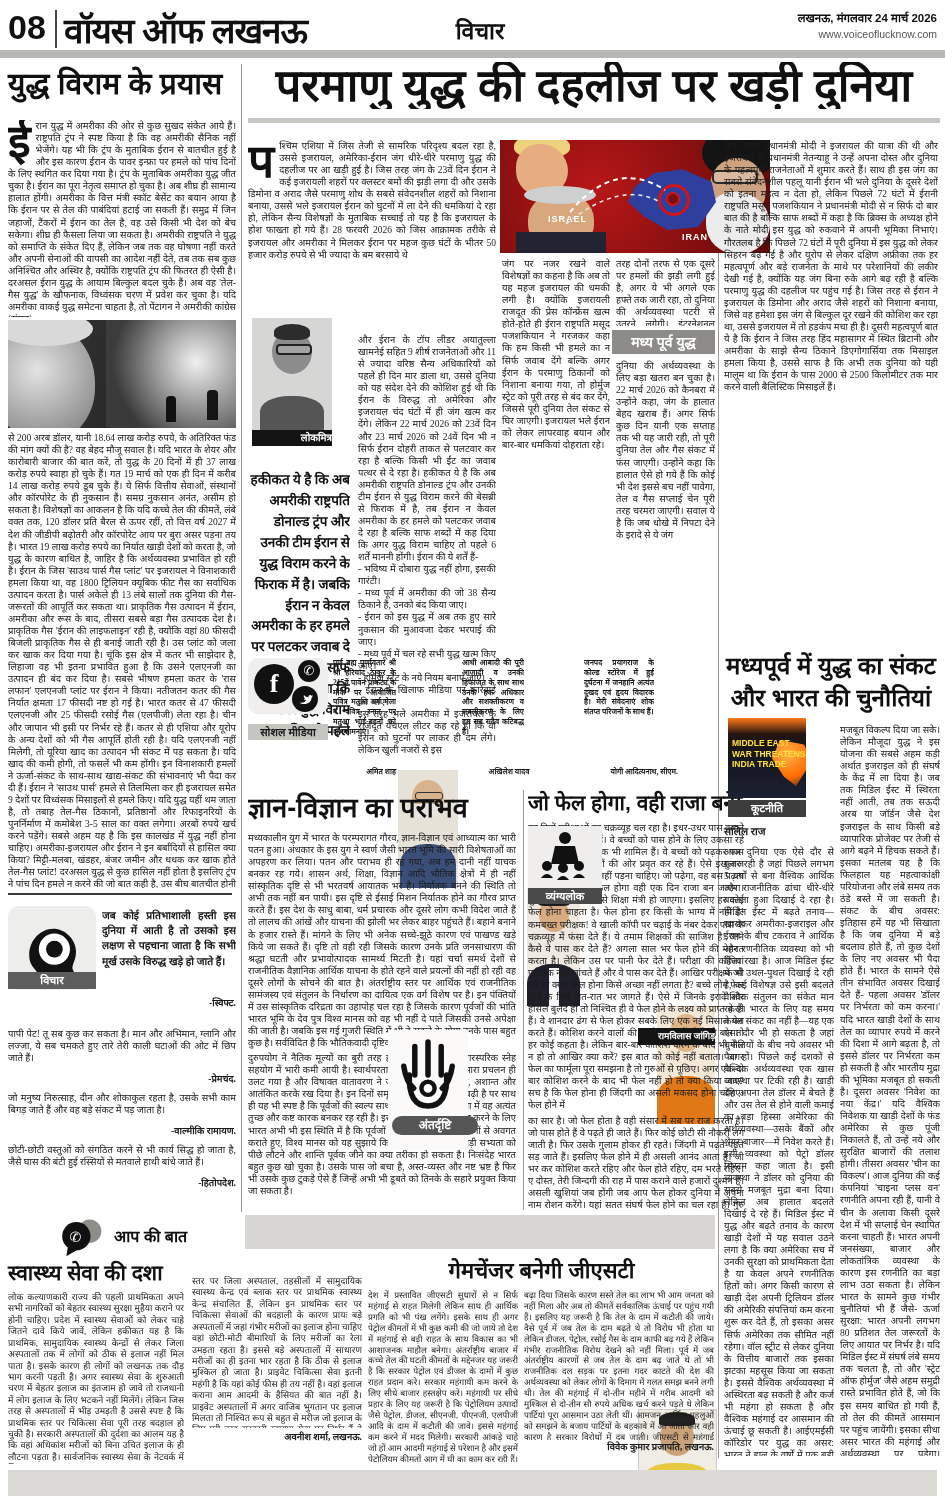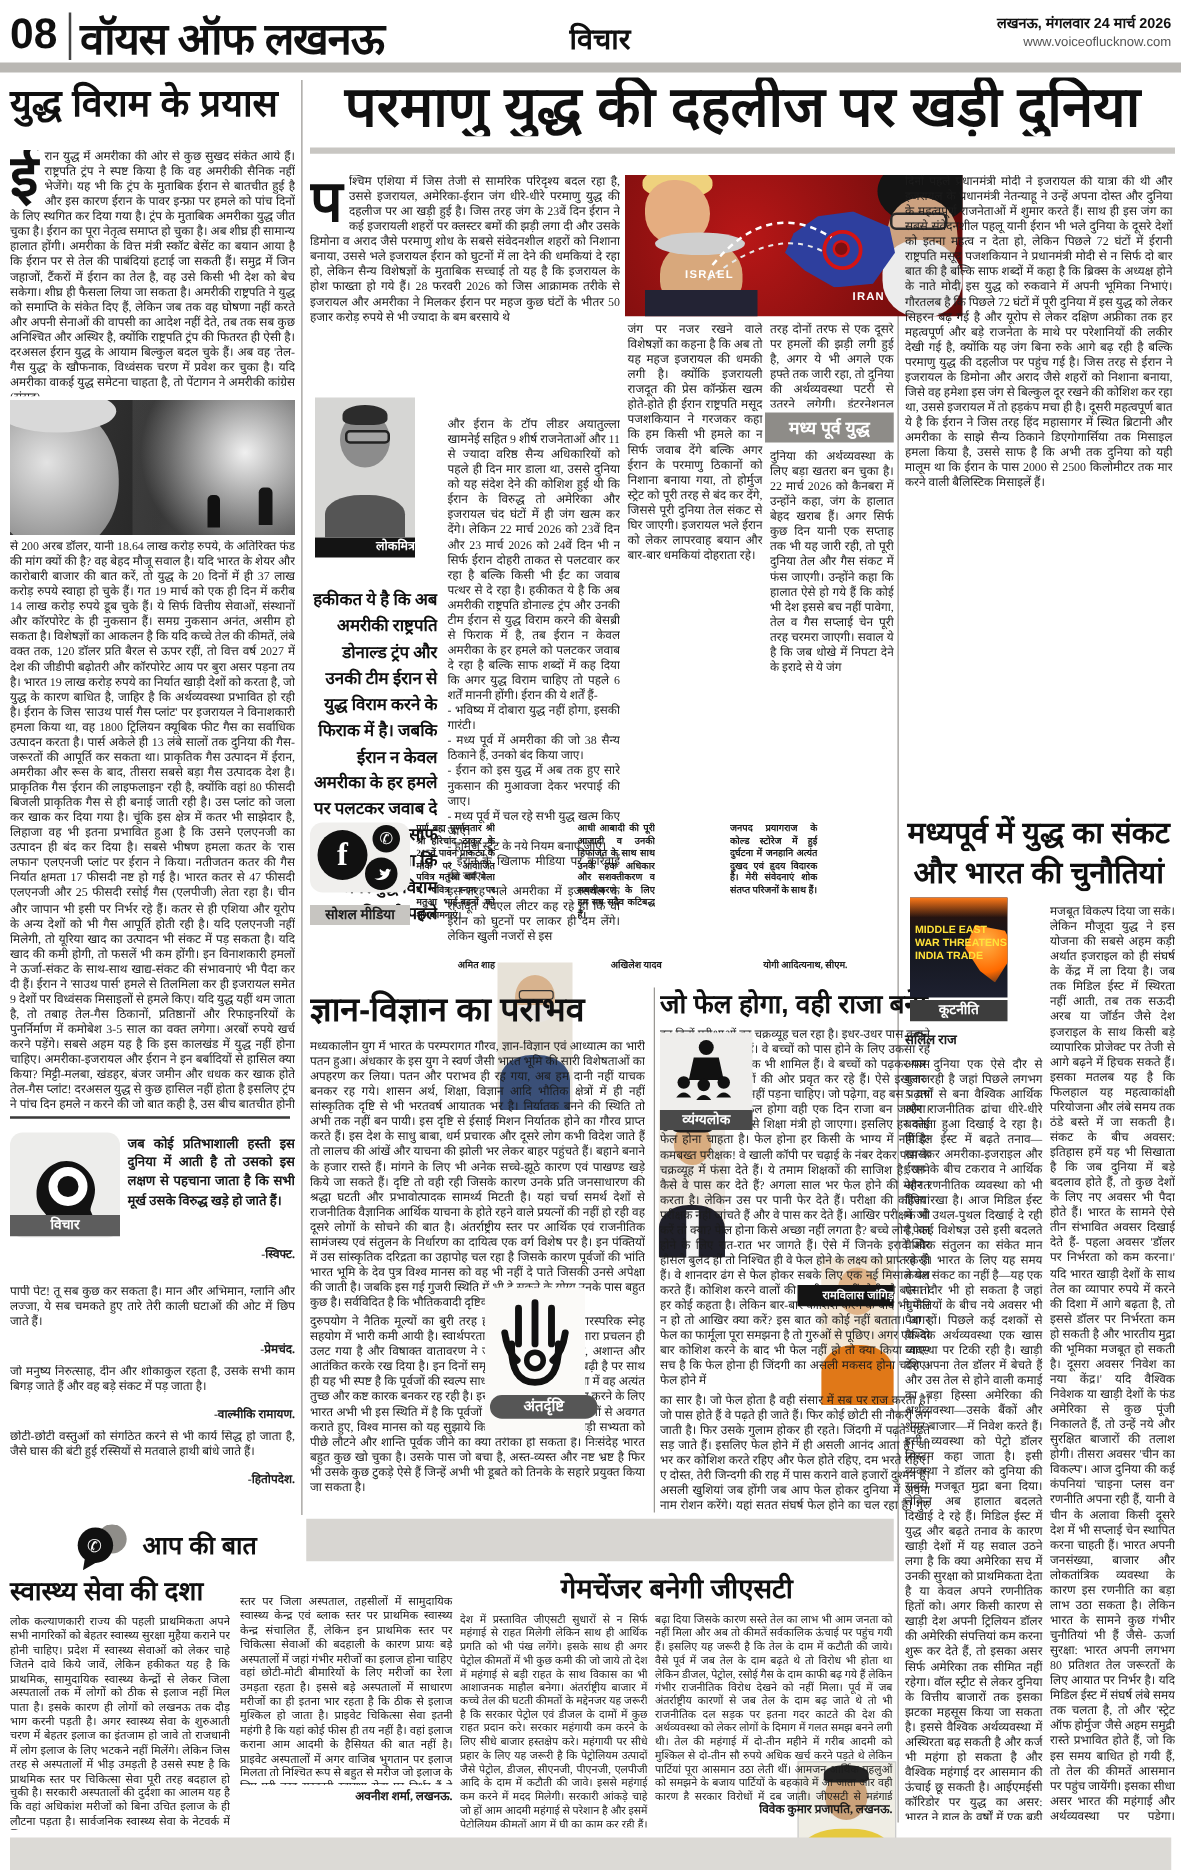--- a/index.html
+++ b/index.html
@@ -218,21 +218,21 @@
 
   <div class="abs" style="left:245px;top:1215px;width:470px;height:34px;background:#d8d6d2;"></div>
 
   <div class="abs" style="left:58px;top:1216px;width:185px;height:42px;">
     <svg viewBox="0 0 60 50" style="width:50px;height:42px;float:left;">
       <circle cx="38" cy="18" r="14" fill="#8f8d89"></circle>
       <circle cx="22" cy="24" r="17" fill="#111"></circle>
       <path d="M12 36l-2 12 14-8z" fill="#111"></path>
       <text x="14" y="31" font-size="17" fill="#fff" font-family="DejaVu Sans">✆</text>
     </svg>
-    <span class="hl" style="font-size:20px;line-height:42px;margin-left:6px;">आप की बात</span>
+    <span class="hl" style="font-size:16px;line-height:42px;margin-left:6px;">आप की बात</span>
   </div>
 
   <div class="abs hl" style="left:8px;top:1258px;width:180px;font-size:21px;font-weight:900;white-space:nowrap;">स्वास्थ्य सेवा की दशा</div>
   <div class="abs bt" style="left:8px;top:1292px;width:176px;height:172px;font-size:9px;">लोक कल्याणकारी राज्य की पहली प्राथमिकता अपने सभी नागरिकों को बेहतर स्वास्थ्य सुरक्षा मुहैया कराने पर होनी चाहिए। प्रदेश में स्वास्थ्य सेवाओं को लेकर चाहे जितने दावे किये जावें, लेकिन हकीकत यह है कि प्राथमिक, सामुदायिक स्वास्थ्य केन्द्रों से लेकर जिला अस्पतालों तक में लोगों को ठीक से इलाज नहीं मिल पाता है। इसके कारण ही लोगों को लखनऊ तक दौड़ भाग करनी पड़ती है। अगर स्वास्थ्य सेवा के शुरुआती चरण में बेहतर इलाज का इंतजाम हो जावे तो राजधानी में लोग इलाज के लिए भटकने नहीं मिलेंगे। लेकिन जिस तरह से अस्पतालों में भीड़ उमड़ती है उससे स्पष्ट है कि प्राथमिक स्तर पर चिकित्सा सेवा पूरी तरह बदहाल हो चुकी है। सरकारी अस्पतालों की दुर्दशा का आलम यह है कि वहां अधिकांश मरीजों को बिना उचित इलाज के ही लौटना पड़ता है। सार्वजनिक स्वास्थ्य सेवा के नेटवर्क में जिला</div>
   <div class="abs bt" style="left:192px;top:1276px;width:170px;height:152px;font-size:9px;">स्तर पर जिला अस्पताल, तहसीलों में सामुदायिक स्वास्थ्य केन्द्र एवं ब्लाक स्तर पर प्राथमिक स्वास्थ्य केन्द्र संचालित हैं, लेकिन इन प्राथमिक स्तर पर चिकित्सा सेवाओं की बदहाली के कारण प्रायः बड़े अस्पतालों में जहां गंभीर मरीजों का इलाज होना चाहिए वहां छोटी-मोटी बीमारियों के लिए मरीजों का रेला उमड़ता रहता है। इससे बड़े अस्पतालों में साधारण मरीजों का ही इतना भार रहता है कि ठीक से इलाज मुश्किल हो जाता है। प्राइवेट चिकित्सा सेवा इतनी महंगी है कि यहां कोई फीस ही तय नहीं है। वहां इलाज कराना आम आदमी के हैसियत की बात नहीं है। प्राइवेट अस्पतालों में अगर वाजिब भुगतान पर इलाज मिलता तो निश्चित रूप से बहुत से मरीज जो इलाज के लिए पूरी तरह सरकारी स्वास्थ्य सेवा पर निर्भर हैं वे प्राइवेट अस्पताल में जाते। इससे प्राइवेट अस्पताल का कामकाज बढ़ता और सरकारी अस्पतालों का बोझ कम होता।</div>
   <div class="abs sig" style="left:192px;top:1430px;width:170px;">अवनीश शर्मा, लखनऊ.</div>
 
   <div class="abs hl" style="left:368px;top:1254px;width:347px;font-size:22px;font-weight:900;text-align:center;white-space:nowrap;">गेमचेंजर बनेगी जीएसटी</div>
   <div class="abs bt" style="left:368px;top:1290px;width:150px;height:172px;font-size:8.6px;">देश में प्रस्तावित जीएसटी सुधारों से न सिर्फ महंगाई से राहत मिलेगी लेकिन साथ ही आर्थिक प्रगति को भी पंख लगेंगे। इसके साथ ही अगर पेट्रोल कीमतों में भी कुछ कमी की जो जाये तो देश में महंगाई से बड़ी राहत के साथ विकास का भी आशाजनक माहौल बनेगा। अंतर्राष्ट्रीय बाजार में कच्चे तेल की घटती कीमतों के मद्देनजर यह जरूरी है कि सरकार पेट्रोल एवं डीजल के दामों में कुछ राहत प्रदान करे। सरकार महंगायी कम करने के लिए सीधे बाजार हस्तक्षेप करे। महंगायी पर सीधे प्रहार के लिए यह जरूरी है कि पेट्रोलियम उत्पादों जैसे पेट्रोल, डीजल, सीएनजी, पीएनजी, एलपीजी आदि के दाम में कटौती की जावे। इससे महंगाई कम करने में मदद मिलेगी। सरकारी आंकड़े चाहे जो हों आम आदमी महंगाई से परेशान है और इसमें पेट्रोलियम कीमतों आग में घी का काम कर रही हैं। कोरोना संकट के समय टैक्स में जो कमी की गई उसे पूरा करने के लिए सरकार ने पेट्रोलियम पर कर बहुत अधिक</div>
   <div class="abs bt" style="left:524px;top:1290px;width:190px;height:150px;font-size:8.6px;">बढ़ा दिया जिसके कारण सस्ते तेल का लाभ भी आम जनता को नहीं मिला और अब तो कीमतें सर्वकालिक ऊंचाई पर पहुंच गयी हैं। इसलिए यह जरूरी है कि तेल के दाम में कटौती की जाये। वैसे पूर्व में जब तेल के दाम बढ़ते थे तो विरोध भी होता था लेकिन डीजल, पेट्रोल, रसोई गैस के दाम काफी बढ़ गये हैं लेकिन गंभीर राजनीतिक विरोध देखने को नहीं मिला। पूर्व में जब अंतर्राष्ट्रीय कारणों से जब तेल के दाम बढ़ जाते थे तो भी राजनीतिक दल सड़क पर इतना गदर काटते की देश की अर्थव्यवस्था को लेकर लोगों के दिमाग में गलत समझ बनने लगी थी। तेल की महंगाई में दो-तीन महीने में गरीब आदमी को मुश्किल से दो-तीन सौ रुपये अधिक खर्च करने पड़ते थे लेकिन पार्टियां पूरा आसमान उठा लेती थीं। आमजन आर्थिक पहलुओं को समझने के बजाय पार्टियों के बहकावे में आ जाता और वही कारण है सरकार विरोधों में दब जाती। जीएसटी से महंगाई घटेगी। पेट्रोल के दाम भी कम हो जाये तो दीवाली ही बन जायेगी।</div>

